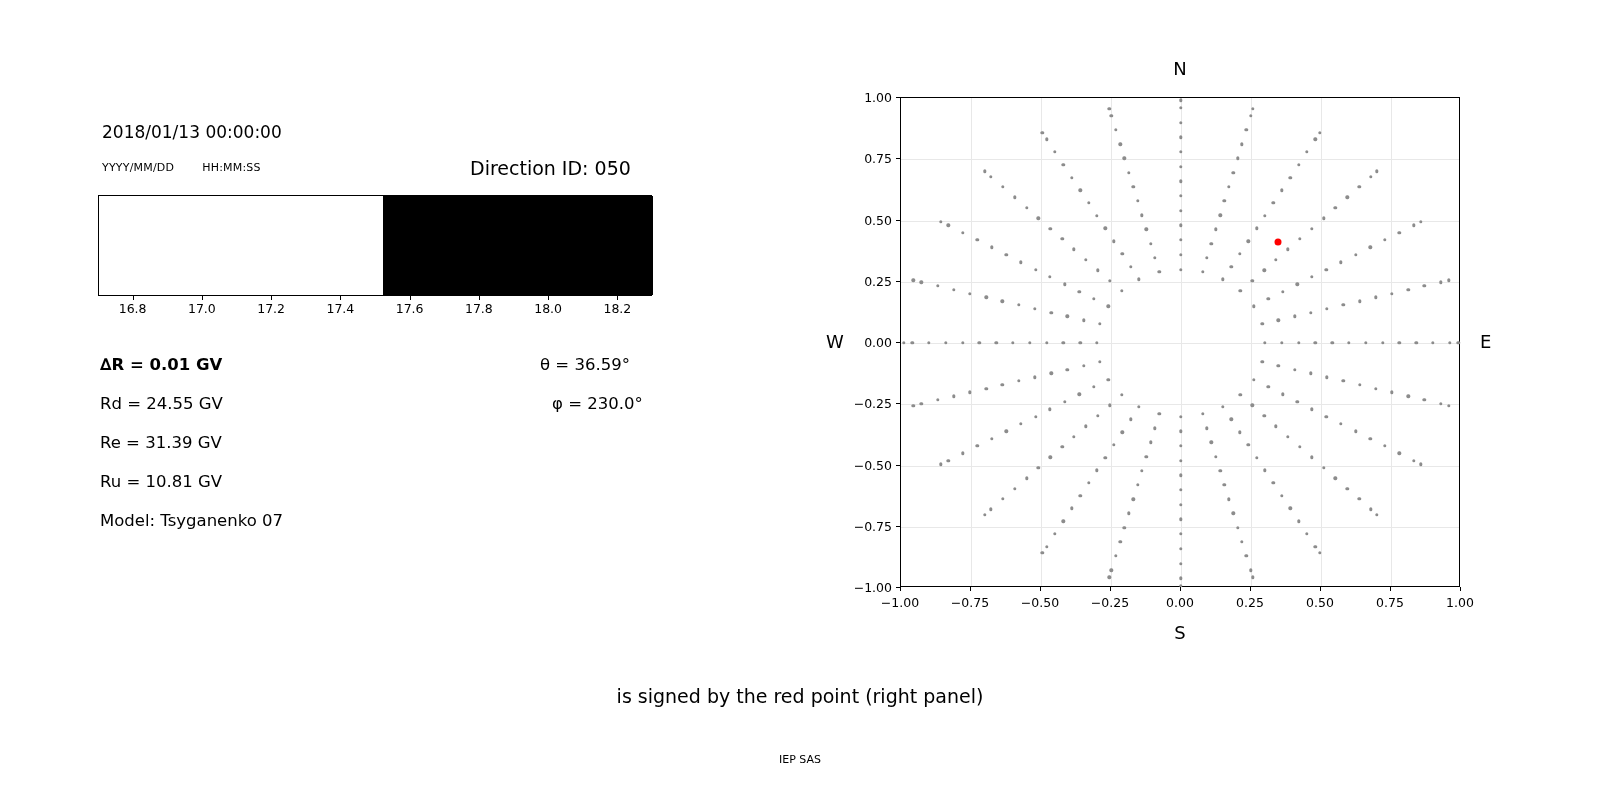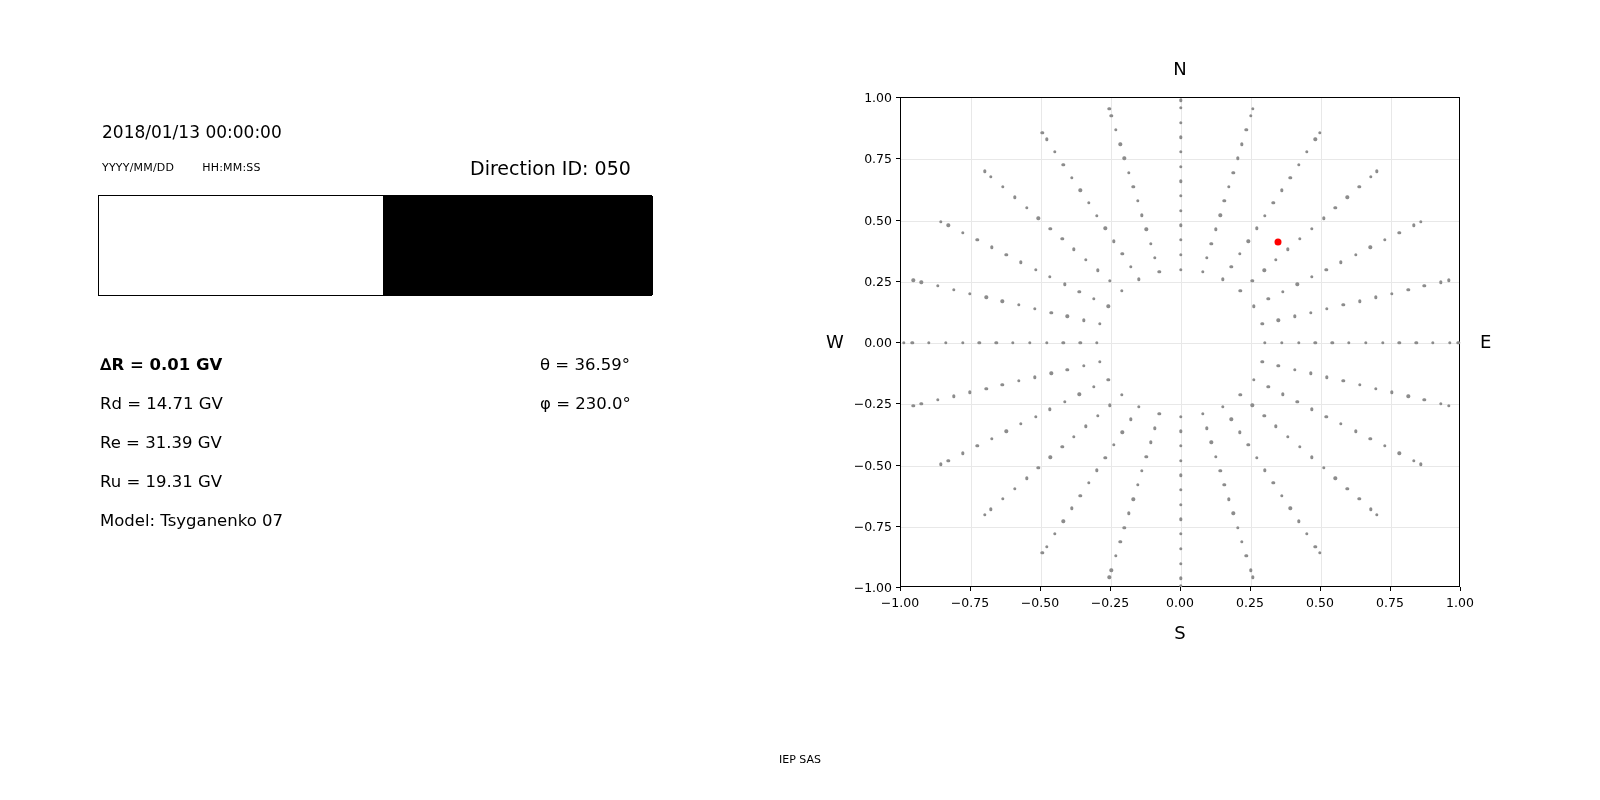--- a/index.html
+++ b/index.html
@@ -111,21 +111,21 @@
     position: absolute;
     font-size: 16.5px;
     white-space: nowrap;
   }
   #p0 { left: 100px; top: 355px; font-weight: bold; }
   #p1 { left: 100px; top: 394px; }
   #p2 { left: 100px; top: 433px; }
   #p3 { left: 100px; top: 472px; }
   #p4 { left: 100px; top: 511px; }
   #q0 { left: 540px; top: 355px; }
-  #q1 { left: 540px; top: 394px; }
+  #q1 { left: 552px; top: 394px; }
 
   
   #right-panel {
     position: absolute;
     left: 780px;
     top: 0;
     width: 820px;
     height: 660px;
   }
   #plot-box {
@@ -226,26 +226,44 @@
   <div id="datetime-format">
     <span>YYYY/MM/DD</span><span class="fmt-time">HH:MM:SS</span>
   </div>
 
   <div id="direction-id">Direction ID: 050</div>
 
   <div id="penumbra-wrap">
     <div id="penumbra-black" style="left: 283.925px; width: 270.075px;"></div>
   </div>
 
+  <div id="penumbra-axis">
+      <div class="pen-tick" style="left: 34.625px;"></div>
+      <div class="pen-ticklabel" style="left: 34.625px;">16.8</div>
+      <div class="pen-tick" style="left: 103.875px;"></div>
+      <div class="pen-ticklabel" style="left: 103.875px;">17.0</div>
+      <div class="pen-tick" style="left: 173.125px;"></div>
+      <div class="pen-ticklabel" style="left: 173.125px;">17.2</div>
+      <div class="pen-tick" style="left: 242.375px;"></div>
+      <div class="pen-ticklabel" style="left: 242.375px;">17.4</div>
+      <div class="pen-tick" style="left: 311.625px;"></div>
+      <div class="pen-ticklabel" style="left: 311.625px;">17.6</div>
+      <div class="pen-tick" style="left: 380.875px;"></div>
+      <div class="pen-ticklabel" style="left: 380.875px;">17.8</div>
+      <div class="pen-tick" style="left: 450.125px;"></div>
+      <div class="pen-ticklabel" style="left: 450.125px;">18.0</div>
+      <div class="pen-tick" style="left: 519.375px;"></div>
+      <div class="pen-ticklabel" style="left: 519.375px;">18.2</div>
+    </div>
 
 
   <div class="param" id="p0">∆R = 0.01 GV</div>
-  <div class="param" id="p1">Rd = 14.71 GV</div>
+  <div class="param" id="p1">Rd = 24.55 GV</div>
   <div class="param" id="p2">Re = 31.39 GV</div>
-  <div class="param" id="p3">Ru = 19.31 GV</div>
+  <div class="param" id="p3">Ru = 10.81 GV</div>
   <div class="param" id="p4">Model: Tsyganenko 07</div>
   <div class="param" id="q0">θ = 36.59°</div>
   <div class="param" id="q1">φ = 230.0°</div>
 </div>
 
 <div id="right-panel">
   <div id="plot-box">
       <div class="grid-v" style="left: 70px;"></div>
       <div class="grid-v" style="left: 140px;"></div>
       <div class="grid-v" style="left: 210px;"></div>
@@ -610,14 +628,15 @@
     <div class="ytick-label" style="top: 280.75px; left: 58px; width: 54px;">0.25</div>
     <div class="tickmark-y" style="top: 219.5px; left: 116px;"></div>
     <div class="ytick-label" style="top: 219.5px; left: 58px; width: 54px;">0.50</div>
     <div class="tickmark-y" style="top: 158.25px; left: 116px;"></div>
     <div class="ytick-label" style="top: 158.25px; left: 58px; width: 54px;">0.75</div>
     <div class="tickmark-y" style="top: 97px; left: 116px;"></div>
     <div class="ytick-label" style="top: 97px; left: 58px; width: 54px;">1.00</div>
   </div>
 
 <div id="caption">
+  <div>is signed by the red point (right panel)</div>
 </div>
 <div id="footer">IEP SAS</div>
 
 </body></html>

